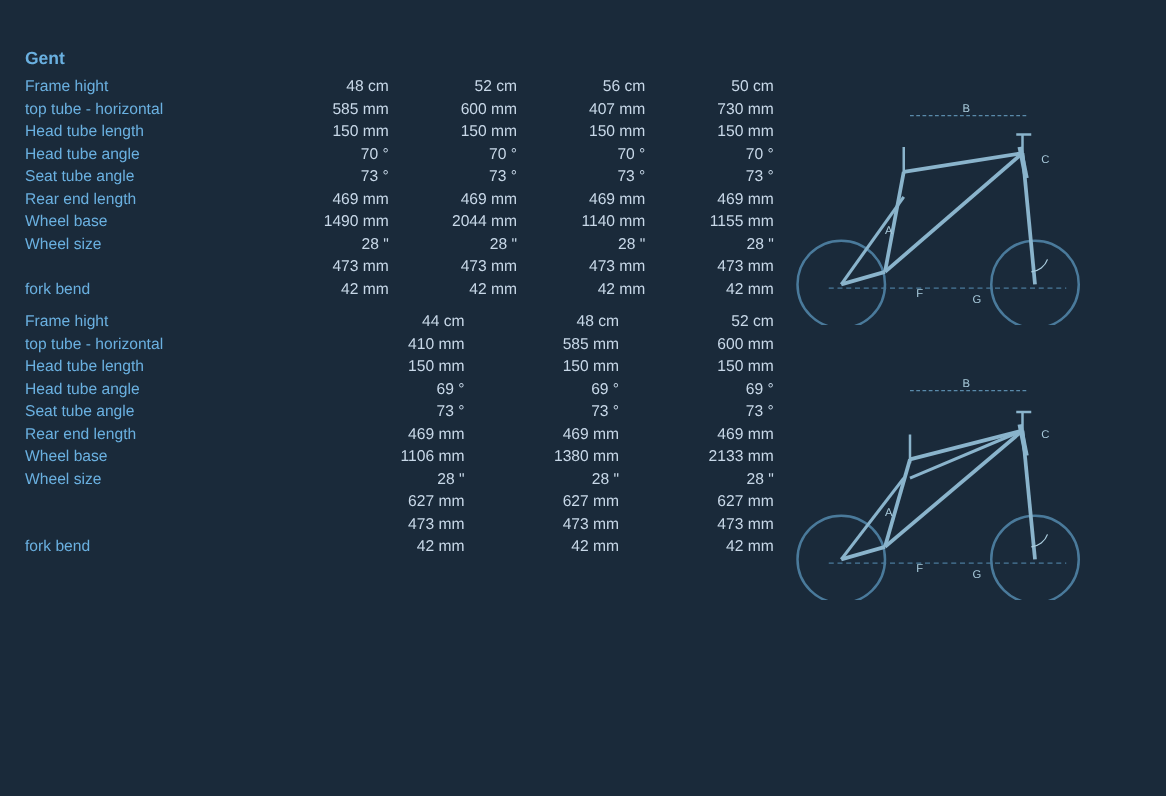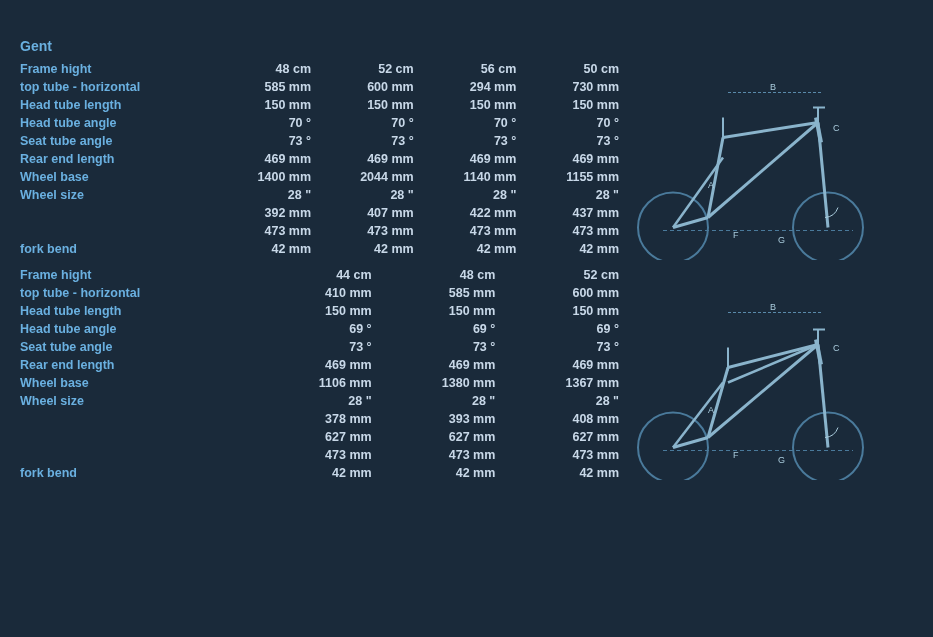--- a/index.html
+++ b/index.html
@@ -37,21 +37,20 @@
       color: #6ab0e0;
       font-size: 14px;
       font-weight: bold;
       margin-bottom: 6px;
       margin-top: 4px;
     }
     table {
       width: 100%;
       border-collapse: collapse;
       margin-bottom: 4px;
-      font-weight: bold;
     }
     td {
       padding: 2px 4px;
       color: #c8d8e8;
       font-size: 12.5px;
     }
     td:first-child {
       color: #6ab0e0;
       width: 150px;
       padding-left: 0;
@@ -85,21 +84,21 @@
               <td style="color: rgb(106, 176, 224);">Frame hight</td>
               <td>48 cm</td>
               <td>52 cm</td>
               <td>56 cm</td>
               <td>50 cm</td>
             </tr>
             <tr>
               <td style="color: rgb(106, 176, 224);">top tube - horizontal</td>
               <td>585 mm</td>
               <td>600 mm</td>
-              <td>294 mm</td>
+              <td>407 mm</td>
               <td>730 mm</td>
             </tr>
             <tr>
               <td style="color: rgb(106, 176, 224);">Head tube length</td>
               <td>150 mm</td>
               <td>150 mm</td>
               <td>150 mm</td>
               <td>150 mm</td>
             </tr>
             <tr>
@@ -118,38 +117,31 @@
             </tr>
             <tr>
               <td style="color: rgb(106, 176, 224);">Rear end length</td>
               <td>469 mm</td>
               <td>469 mm</td>
               <td>469 mm</td>
               <td>469 mm</td>
             </tr>
             <tr>
               <td style="color: rgb(106, 176, 224);">Wheel base</td>
-              <td>1400 mm</td>
+              <td>1490 mm</td>
               <td>2044 mm</td>
               <td>1140 mm</td>
               <td>1155 mm</td>
             </tr>
             <tr>
               <td style="color: rgb(106, 176, 224);">Wheel size</td>
               <td>28 "</td>
               <td>28 "</td>
               <td>28 "</td>
               <td>28 "</td>
-            </tr>
-            <tr>
-              <td></td>
-              <td>392 mm</td>
-              <td>407 mm</td>
-              <td>422 mm</td>
-              <td>437 mm</td>
             </tr>
             <tr>
               <td></td>
               <td>473 mm</td>
               <td>473 mm</td>
               <td>473 mm</td>
               <td>473 mm</td>
             </tr>
             <tr>
               <td style="color: rgb(106, 176, 224);">fork bend</td>
@@ -198,33 +190,27 @@
             <tr>
               <td style="color: rgb(106, 176, 224);">Rear end length</td>
               <td>469 mm</td>
               <td>469 mm</td>
               <td>469 mm</td>
             </tr>
             <tr>
               <td style="color: rgb(106, 176, 224);">Wheel base</td>
               <td>1106 mm</td>
               <td>1380 mm</td>
-              <td>1367 mm</td>
+              <td>2133 mm</td>
             </tr>
             <tr>
               <td style="color: rgb(106, 176, 224);">Wheel size</td>
               <td>28 "</td>
               <td>28 "</td>
               <td>28 "</td>
-            </tr>
-            <tr>
-              <td></td>
-              <td>378 mm</td>
-              <td>393 mm</td>
-              <td>408 mm</td>
             </tr>
             <tr>
               <td></td>
               <td>627 mm</td>
               <td>627 mm</td>
               <td>627 mm</td>
             </tr>
             <tr>
               <td></td>
               <td>473 mm</td>

